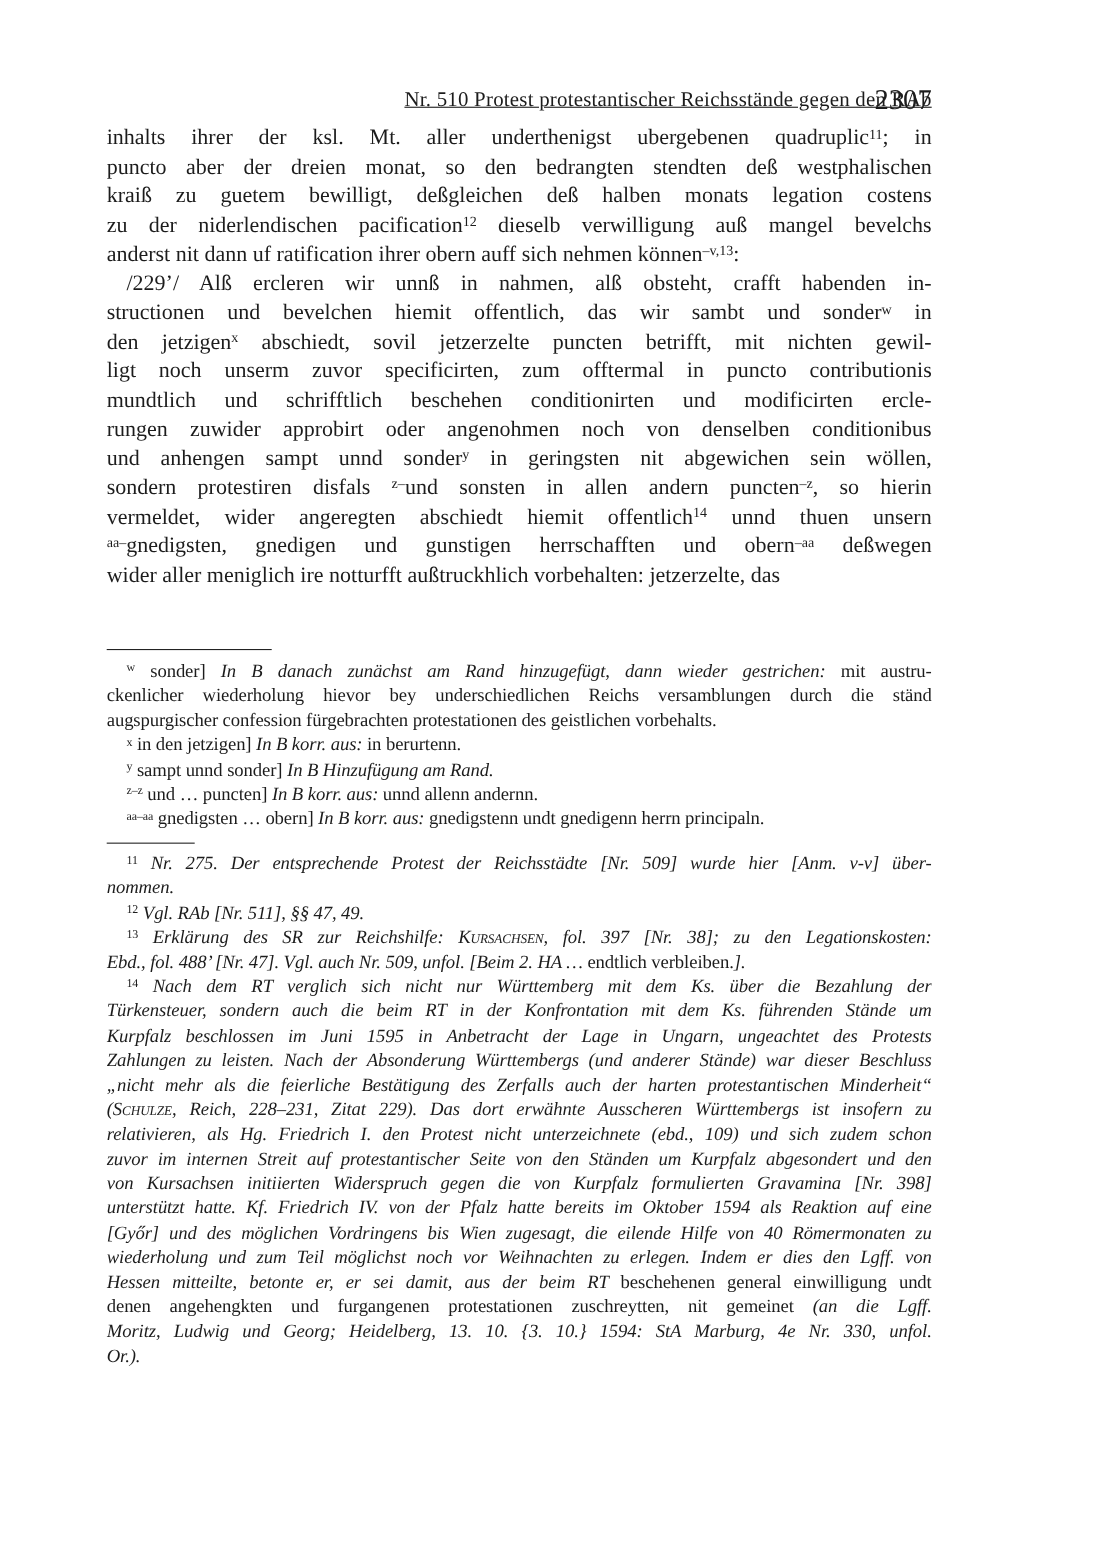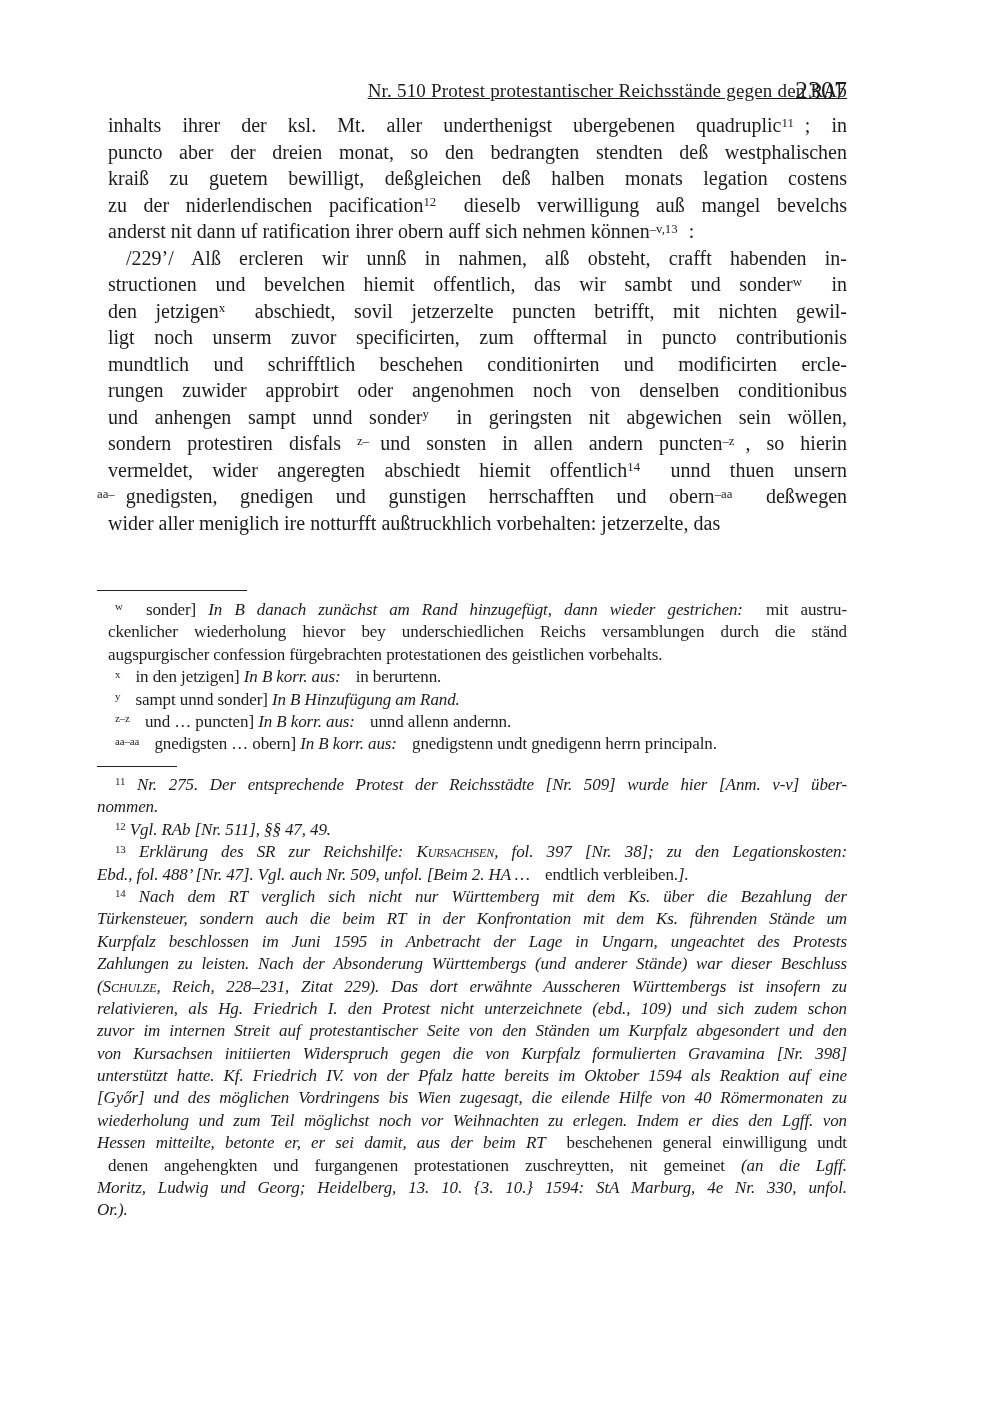--- a/index.html
+++ b/index.html
@@ -26,21 +26,21 @@
   .rule { position: absolute; left: 0; border-top: 1.6px solid #222; height: 0; }
   .rule-1 { top: 512px; width: 150px; }
   .rule-2 { top: 688px; width: 80px; }
 
   .tline { text-align: justify; text-align-last: justify; overflow: hidden; }
   .sec-main .tline { max-height: 26.5px; }
   .sec-apparatus .tline, .sec-footnotes .tline { max-height: 22.4px; }
   .tline.last { text-align-last: left; }
   .tline.indent { text-indent: 18px; }
 
-  .seg-r { font-style: normal; margin-left: 11px; }
+  .seg-r { font-style: normal; }
   .seg-i { font-style: italic; }
   .seg-isc { font-style: italic; font-variant: small-caps; }
   .seg-sup { font-size: 64%; position: relative; top: -0.42em; vertical-align: baseline; }
 </style>
 </head>
 <body>
 
 <div class="page">
   <div class="header">
     <span class="htitle">Nr. 510 Protest protestantischer Reichsstände gegen den RAb</span>
@@ -102,20 +102,21 @@
       </div>
       <div>
         <div class="tline indent"><span class="seg-sup">13</span><span class="seg-i"> Erklärung des SR zur Reichshilfe: </span><span class="seg-isc">Kursachsen</span><span class="seg-i">, fol. 397 [Nr. 38]; zu den Legationskosten:</span></div>
         <div class="tline last"><span class="seg-i">Ebd., fol. 488’ [Nr. 47]. Vgl. auch Nr. 509, unfol. [Beim 2. HA … </span><span class="seg-r">endtlich verbleiben.</span><span class="seg-i">].</span></div>
       </div>
       <div>
         <div class="tline indent"><span class="seg-sup">14</span><span class="seg-i"> Nach dem RT verglich sich nicht nur Württemberg mit dem Ks. über die Bezahlung der</span></div>
         <div class="tline"><span class="seg-i">Türkensteuer, sondern auch die beim RT in der Konfrontation mit dem Ks. führenden Stände um</span></div>
         <div class="tline"><span class="seg-i">Kurpfalz beschlossen im Juni 1595 in Anbetracht der Lage in Ungarn, ungeachtet des Protests</span></div>
         <div class="tline"><span class="seg-i">Zahlungen zu leisten. Nach der Absonderung Württembergs (und anderer Stände) war dieser Beschluss</span></div>
+        <div class="tline"><span class="seg-i">„nicht mehr als die feierliche Bestätigung des Zerfalls auch der harten protestantischen Minderheit“</span></div>
         <div class="tline"><span class="seg-i">(</span><span class="seg-isc">Schulze</span><span class="seg-i">, Reich, 228–231, Zitat 229). Das dort erwähnte Ausscheren Württembergs ist insofern zu</span></div>
         <div class="tline"><span class="seg-i">relativieren, als Hg. Friedrich I. den Protest nicht unterzeichnete (ebd., 109) und sich zudem schon</span></div>
         <div class="tline"><span class="seg-i">zuvor im internen Streit auf protestantischer Seite von den Ständen um Kurpfalz abgesondert und den</span></div>
         <div class="tline"><span class="seg-i">von Kursachsen initiierten Widerspruch gegen die von Kurpfalz formulierten Gravamina [Nr. 398]</span></div>
         <div class="tline"><span class="seg-i">unterstützt hatte. Kf. Friedrich IV. von der Pfalz hatte bereits im Oktober 1594 als Reaktion auf eine</span></div>
         <div class="tline"><span class="seg-i">[Győr] und des möglichen Vordringens bis Wien zugesagt, die eilende Hilfe von 40 Römermonaten zu</span></div>
         <div class="tline"><span class="seg-i">wiederholung und zum Teil möglichst noch vor Weihnachten zu erlegen. Indem er dies den Lgff. von</span></div>
         <div class="tline"><span class="seg-i">Hessen mitteilte, betonte er, er sei damit, aus der beim RT </span><span class="seg-r">beschehenen general einwilligung undt</span></div>
         <div class="tline"><span class="seg-r">denen angehengkten und furgangenen protestationen zuschreytten, nit gemeinet </span><span class="seg-i">(an die Lgff.</span></div>
         <div class="tline"><span class="seg-i">Moritz, Ludwig und Georg; Heidelberg, 13. 10. {3. 10.} 1594: StA Marburg, 4e Nr. 330, unfol.</span></div>

